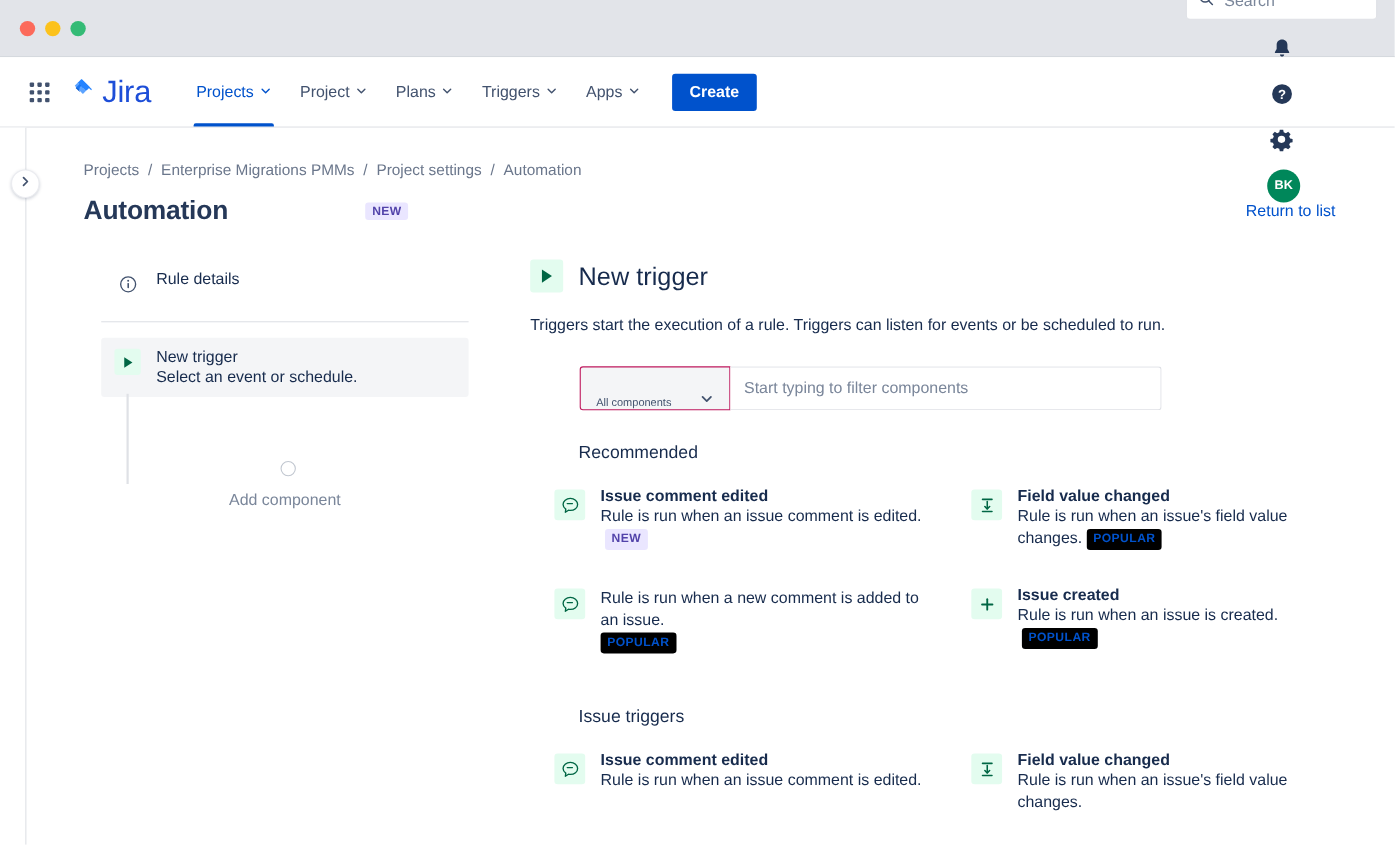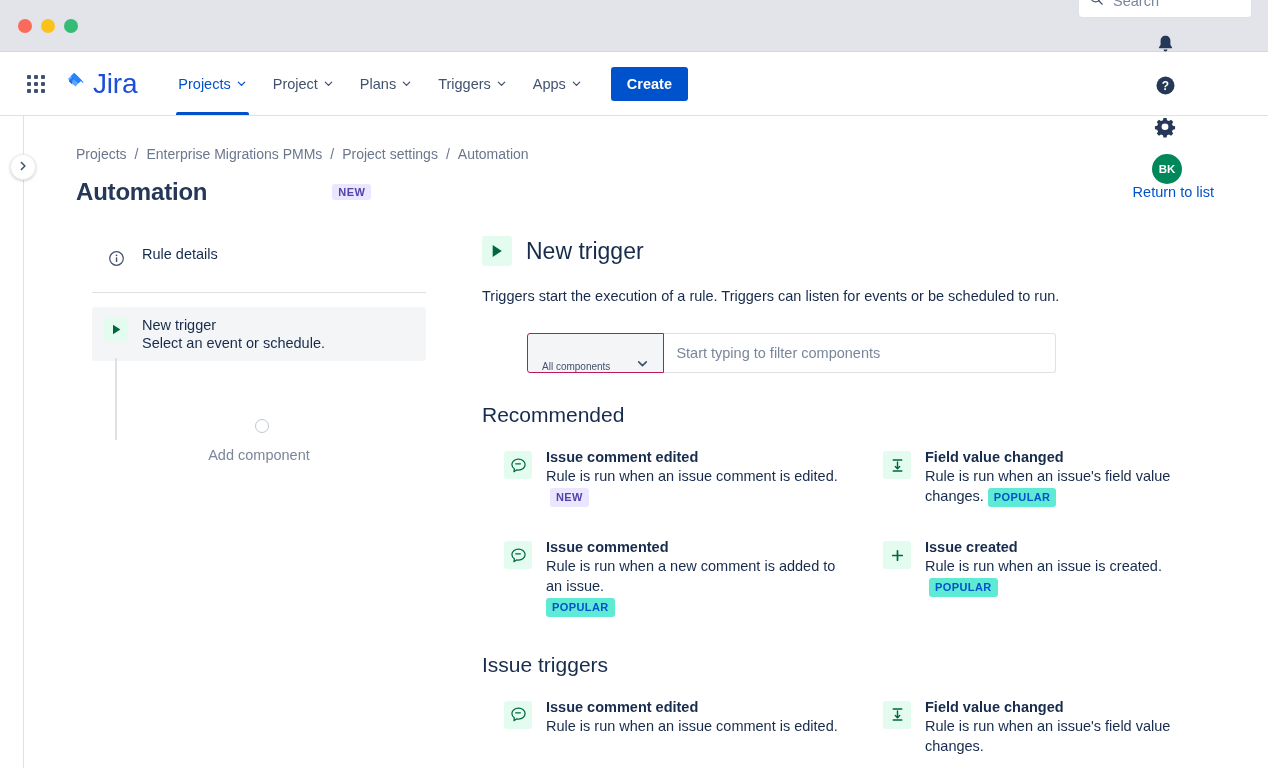--- a/index.html
+++ b/index.html
@@ -128,21 +128,21 @@
   .page-title {
     font-size: 24px; font-weight: 600; color: #253858;
     letter-spacing: -0.2px;
   }
   .badge {
     font-size: 11px; font-weight: 700; letter-spacing: 0.4px;
     padding: 2px 6px; border-radius: 3px; display: inline-block;
     vertical-align: middle;
   }
   .badge.new { background: #eae6ff; color: #5243aa; margin-left: 125px; }
-  .badge.popular { background: #5eead4; color: #0052cc; }
+  .badge.popular { background: #000000; color: #0052cc; }
   .badge.new-inline { background: #eae6ff; color: #5243aa; margin-left: 4px; }
   .return-link {
     margin-left: auto; font-size: 14.5px; color: #0052cc;
     font-weight: 500; cursor: pointer; text-decoration: none;
     padding-right: 16px;
   }
 
   .panes { display: flex; margin-top: 30px; }
 
   
@@ -202,22 +202,22 @@
     flex: 1; height: 40px;
     border: 1px solid #dfe1e6; border-left: none;
     border-radius: 0 3px 3px 0;
     padding: 0 12px; font-size: 14.5px; color: #172b4d;
     outline: none; background: #fff;
     font-family: "Liberation Sans", sans-serif;
   }
   .filter-input::placeholder { color: #7a869a; }
 
   .section-title {
-    font-size: 21px; font-weight: 500; color: #172b4d;
-    margin-top: 30px; margin-bottom: 14px;
+    font-size: 16px; font-weight: 500; color: #172b4d;
+    margin-top: 30px; margin-bottom: 14px; margin-left: 44px;
   }
   .section-title.tight { margin-top: 28px; }
   .cards {
     display: grid; grid-template-columns: 1fr 1fr;
     column-gap: 32px;
     margin-left: 22px;
   }
   .card {
     display: flex; gap: 14px; align-items: flex-start;
     padding: 8px 6px 8px 0; cursor: pointer;
@@ -480,21 +480,20 @@
           </div>
 
           <div class="card">
             <span class="card-icon">
               <svg width="17" height="17" viewBox="0 0 18 18">
                 <path d="M9 2.2 C5.1 2.2 2 4.8 2 8 C2 9.8 3 11.4 4.6 12.5 L4.2 15.6 L7.2 13.6 C7.8 13.7 8.4 13.8 9 13.8 C12.9 13.8 16 11.2 16 8 C16 4.8 12.9 2.2 9 2.2 Z" stroke="#006644" stroke-width="1.3" fill="none" stroke-linejoin="round"></path>
                 <line x1="6" y1="7.2" x2="11" y2="7.2" stroke="#006644" stroke-width="1.3" stroke-linecap="round"></line>
               </svg>
             </span>
             <div class="card-body">
-              <div class="card-title">Issue commented</div>
               <div class="card-desc">
                 <span>Rule is run when a new comment is added to an issue.</span><br><span class="badge popular" style="margin-left:0;">POPULAR</span>
               </div>
             </div>
           </div>
 
           <div class="card">
             <span class="card-icon">
               <svg width="17" height="17" viewBox="0 0 18 18">
                 <line x1="9" y1="4" x2="9" y2="14" stroke="#006644" stroke-width="1.8" stroke-linecap="round"></line>

